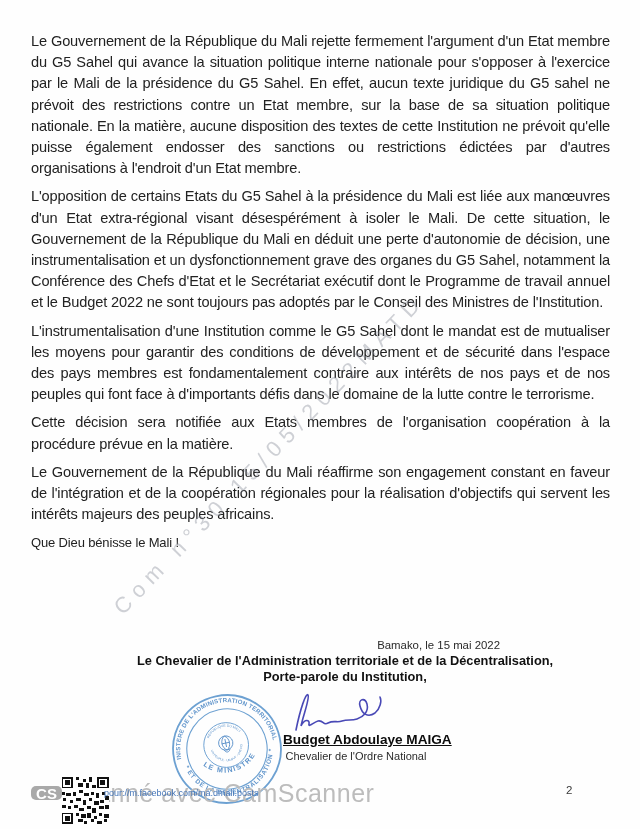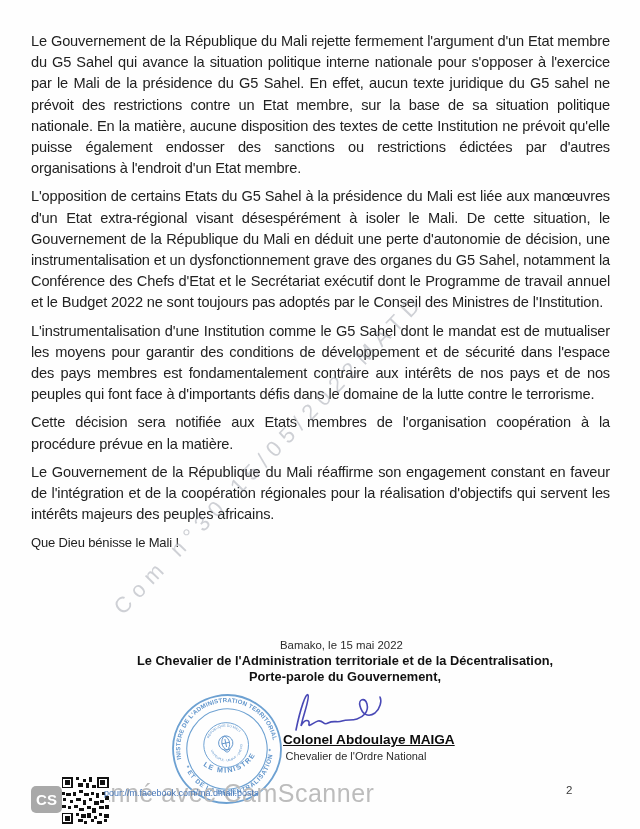--- a/index.html
+++ b/index.html
@@ -13,39 +13,39 @@
   }
   .page{position:absolute;inset:0;background:#fefefe;}
   .body-text{
     position:absolute;left:31px;top:31px;width:579px;
     font-size:14.6px;line-height:21.2px;letter-spacing:-0.15px;
     text-align:justify;text-align-last:left;color:#222;
   }
   .body-text p{margin:0 0 7px 0;}
   .closing{margin-top:1px;font-size:13px;}
   .sig-block{position:absolute;left:0;top:636px;width:640px;}
-  .dateline{position:absolute;left:280px;top:3px;width:220px;text-align:left;font-size:11.4px;color:#2a2a2a;}
+  .dateline{position:absolute;left:280px;top:3px;width:220px;text-align:right;font-size:11.4px;color:#2a2a2a;}
   .minister-line{position:absolute;left:60px;top:17px;width:570px;text-align:center;font-weight:bold;font-size:12.8px;color:#111;}
   .porte-parole{position:absolute;left:60px;top:33px;width:570px;text-align:center;font-weight:bold;font-size:12.8px;color:#111;}
   .stamp-wrap{position:absolute;left:166px;top:52px;width:122px;height:122px;transform:rotate(-12deg);opacity:.88;}
   .signature-wrap{position:absolute;left:288px;top:52px;width:110px;height:48px;}
   .sig-name{position:absolute;left:283px;top:96px;font-weight:bold;font-size:13.6px;color:#0c0c0c;text-decoration:underline;white-space:nowrap;}
   .sig-honor{position:absolute;left:283px;top:114px;width:146px;text-align:center;font-size:11px;color:#2c2c2c;white-space:nowrap;}
   .watermark{
     position:absolute;left:118px;top:598px;
     transform:rotate(-46deg);transform-origin:0 50%;
     font-size:22px;letter-spacing:7px;white-space:nowrap;
     color:rgba(128,134,146,0.38);pointer-events:none;z-index:5;
   }
   .scan-watermark{
     position:absolute;left:66px;top:779px;
     font-size:25px;color:#bcbcbc;letter-spacing:0.5px;z-index:2;white-space:nowrap;
   }
   .cs-badge{
-    position:absolute;left:31px;top:786px;width:31px;height:27px;
+    position:absolute;left:31px;top:786px;width:31px;height:14px;
     background:#a9a9a9;border-radius:5px;z-index:3;
     color:#fff;font-weight:bold;font-size:15px;
     display:flex;align-items:center;justify-content:center;
   }
   .qr{position:absolute;left:60px;top:777px;width:50px;height:47px;z-index:4;}
   .fb-link{
     position:absolute;left:104px;top:788px;font-size:9px;color:#4576b8;z-index:6;
     text-decoration:none;white-space:nowrap;
   }
   .page-number{position:absolute;left:566px;top:784px;font-size:11.5px;color:#3a3a3a;}
@@ -62,21 +62,21 @@
     <p>Cette décision sera notifiée aux Etats membres de l'organisation coopération à la procédure prévue en la matière.</p>
     <p>Le Gouvernement de la République du Mali réaffirme son engagement constant en faveur de l'intégration et de la coopération régionales pour la réalisation d'objectifs qui servent les intérêts majeurs des peuples africains.</p>
     <p class="closing">Que Dieu bénisse le Mali !</p>
   </div>
 
   <div class="watermark">Com n°30 15/05/2022MATD</div>
 
   <div class="sig-block">
     <div class="dateline">Bamako, le 15 mai 2022</div>
     <div class="minister-line">Le Chevalier de l'Administration territoriale et de la Décentralisation,</div>
-    <div class="porte-parole">Porte-parole du Gouvernement,</div>
+    <div class="porte-parole">Porte-parole du Institution,</div>
 
     <div class="stamp-wrap">
       <svg viewBox="0 0 120 120" width="122" height="122">
         <defs>
           <path id="arcTop" d="M 14,60 A 46,46 0 1 1 106,60"></path>
           <path id="arcBottom" d="M 15,60 A 45,45 0 0 0 105,60"></path>
           <path id="arcInnerTop" d="M 42,56 A 18,18 0 1 1 78,56"></path>
           <path id="arcInnerBottom" d="M 44,56 A 16,16 0 0 0 76,56"></path>
           <path id="arcMinistre" d="M 30,66 A 35,35 0 0 0 90,66"></path>
         </defs>
@@ -100,21 +100,21 @@
         </g>
       </svg>
     </div>
 
     <div class="signature-wrap">
       <svg viewBox="0 0 110 48" width="110" height="48">
         <path d="M8,42 C12,22 18,4 20,7 C22,10 15,28 13,38 C17,30 22,32 21,36 C20,40 26,34 30,33 C36,32 35,38 40,35 C46,32 49,35 54,33 C60,31 63,33 69,31 C75,29 81,24 79,16 C77,9 70,11 72,18 C74,26 80,30 87,25 C92,21 94,13 92,9" stroke="#3a3ab0" stroke-width="1.6" fill="none" stroke-linecap="round" opacity="0.92"></path>
       </svg>
     </div>
 
-    <div class="sig-name">Colonel Abdoulaye MAIGA</div>
+    <div class="sig-name">Budget Abdoulaye MAIGA</div>
     <div class="sig-honor">Chevalier de l'Ordre National</div>
   </div>
 
   <div class="scan-watermark">Scanné avec CamScanner</div>
 
   <div class="cs-badge">CS</div>
 
   <div class="qr">
     <svg viewBox="0 0 29 29" width="50" height="47" shape-rendering="crispEdges">
       <rect width="29" height="29" fill="#fff"></rect>

